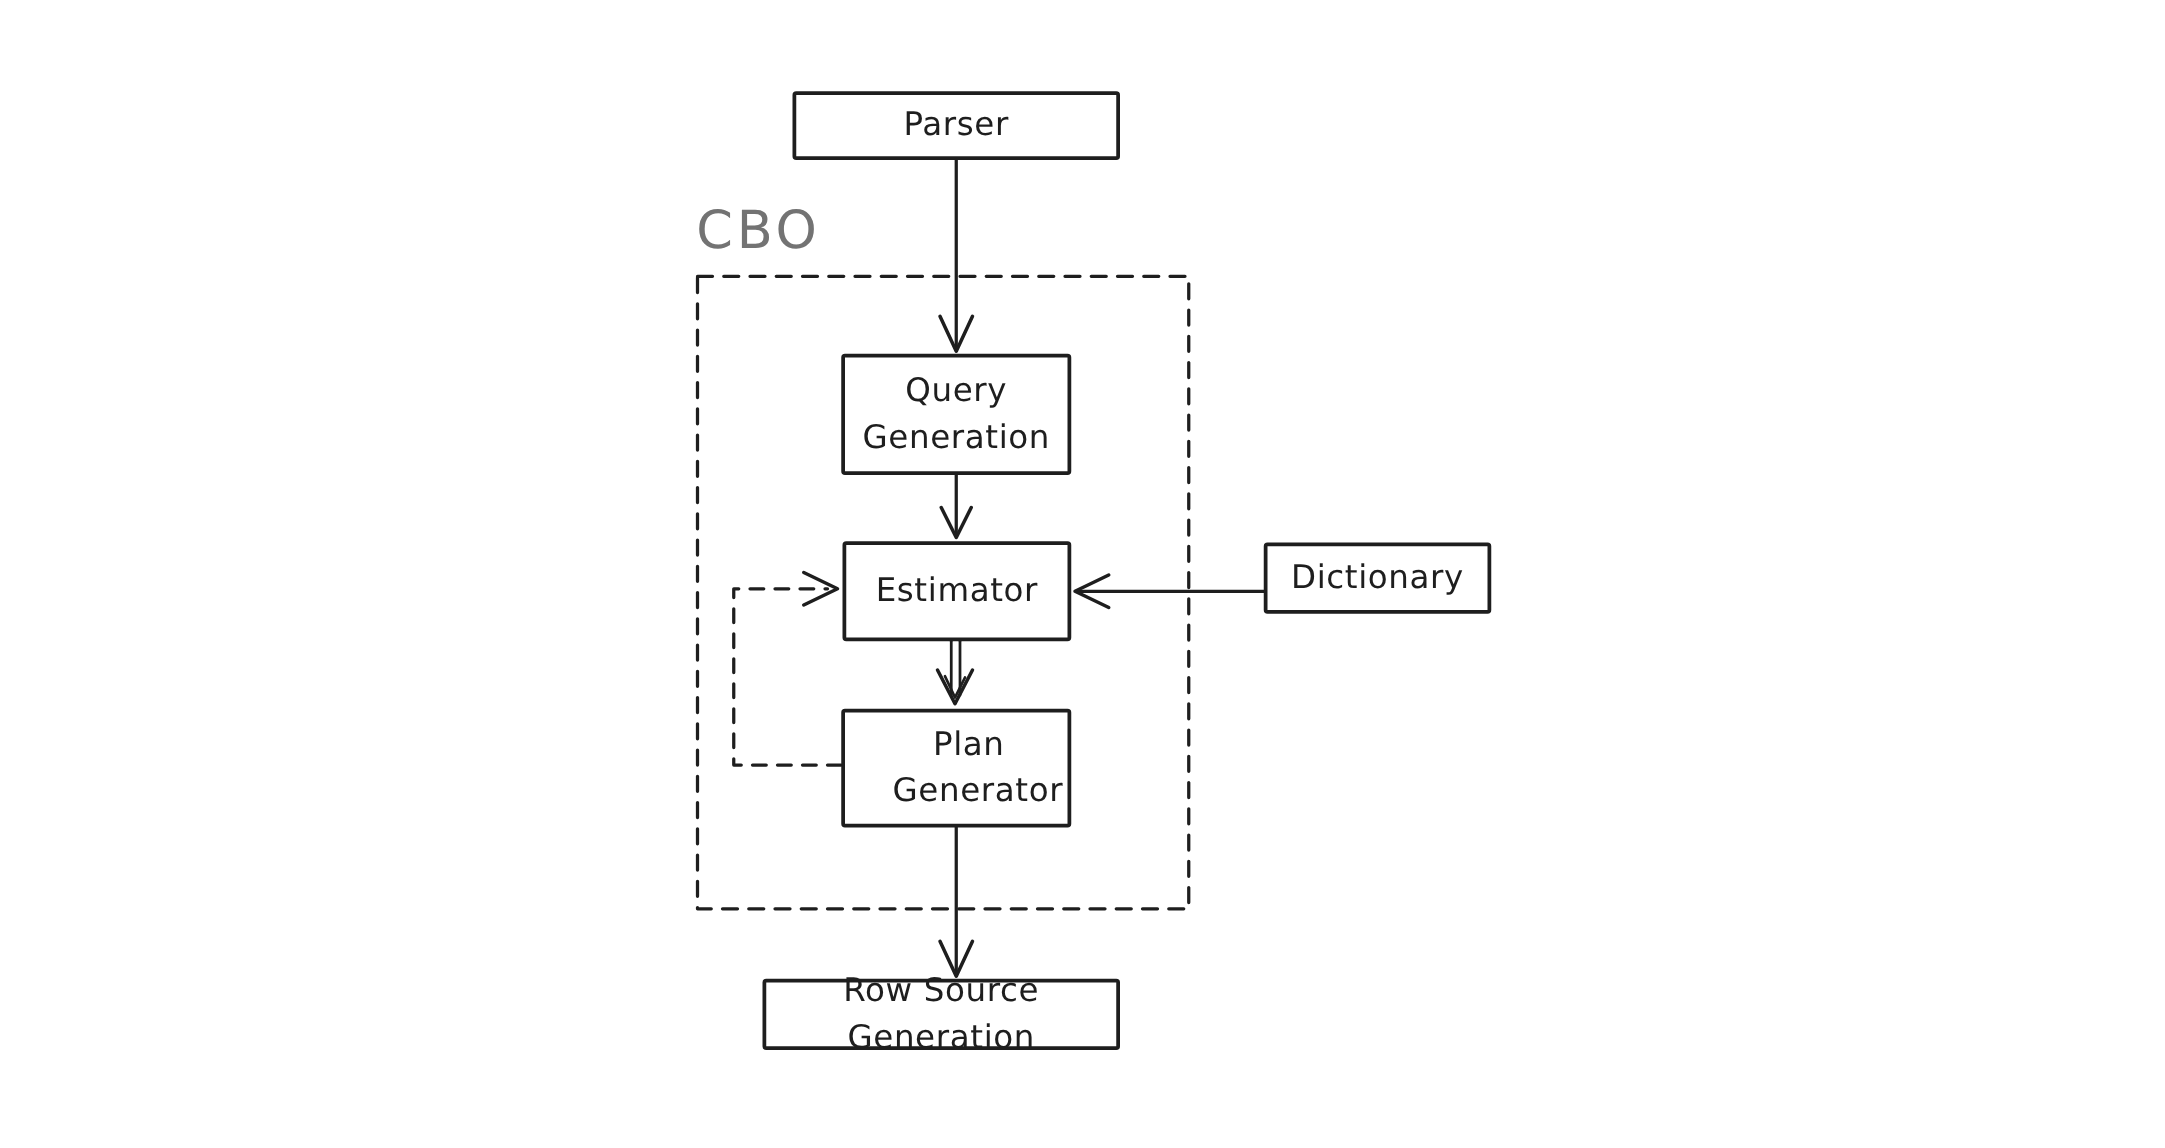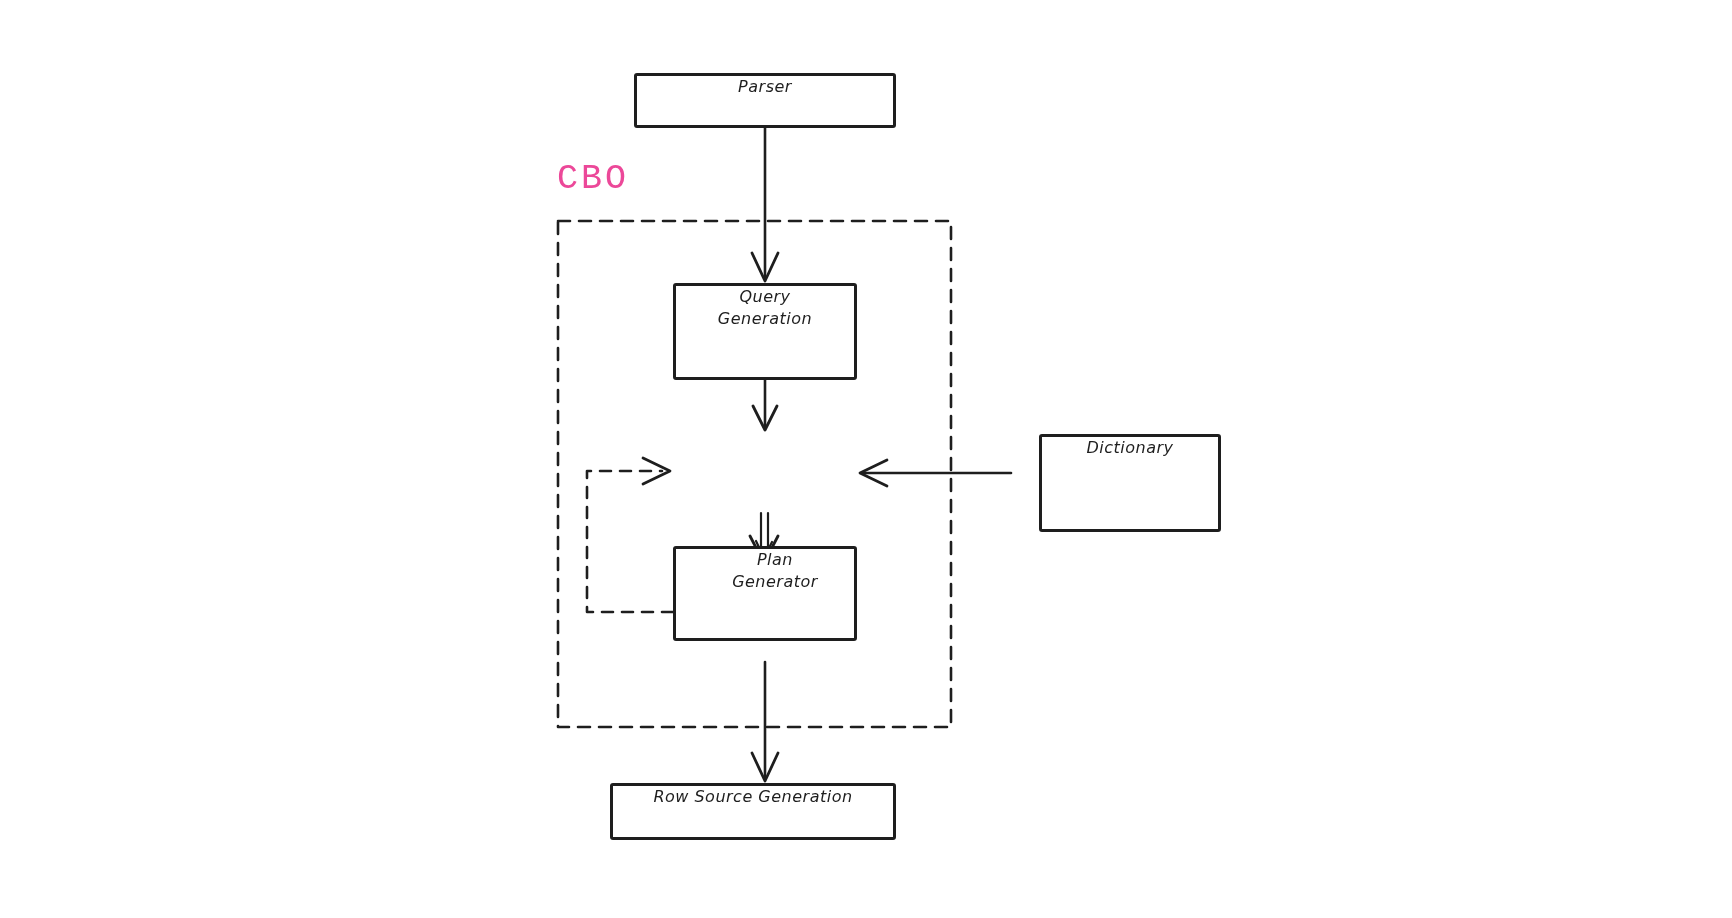--- a/index.html
+++ b/index.html
@@ -13,41 +13,40 @@
     overflow: hidden;
   }
   svg.connector-layer {
     position: absolute;
     left: 0; top: 0;
     width: 1732px; height: 918px;
   }
   .node {
     position: absolute;
     display: flex;
+    align-items: center;
     justify-content: center;
     text-align: center;
     border: 3px solid #1e1e1e;
     border-radius: 3px;
     background: #ffffff;
-    font-size: 16px;
+    font-size: 26px;
     line-height: 1.4;
     letter-spacing: 0.5px;
     box-sizing: border-box;
-    font-style: italic;
   }
   .node .lbl { display: inline-block; }
   .node-query-transformer .lbl { max-width: 150px; }
   .node-plan-generator .lbl { max-width: 122px; }
   .group-label {
     position: absolute;
-    font-size: 35px;
+    font-size: 42px;
     letter-spacing: 3px;
     font-weight: 500;
-    color: #ec4899;
-    font-family: Liberation Mono, monospace;
+    color: #737373;
   }
   path, rect.dashed-group { stroke: #1e1e1e; fill: none; stroke-linecap: round; stroke-linejoin: round; }
   .edge-solid { stroke-width: 2.6px; }
   .edge-thin  { stroke-width: 2.2px; }
   .edge-dashed { stroke-width: 2.6px; stroke-dasharray: 11 9; }
   .arrow-head { stroke-width: 2.8px; }
   rect.dashed-group { stroke-width: 2.6px; stroke-dasharray: 12 9; }
 </style>
 </head>
 <body>
@@ -82,26 +81,29 @@
   <div class="group-label" style="left:557px; top:159px;">CBO</div>
 
   <div class="node node-parser" style="left:634px; top:73px; width:262px; height:55px;">
     <span class="lbl">Parser</span>
   </div>
 
   <div class="node node-query-transformer" style="left:673px; top:283px; width:184px; height:97px;">
     <span class="lbl">Query Generation</span>
   </div>
 
+  <div class="node node-estimator" style="left:674px; top:433px; width:183px; height:80px;">
+    <span class="lbl">Estimator</span>
+  </div>
 
-  <div class="node node-plan-generator" style="left:673px; top:546px; width:184px; height:95px;padding-left:20px;">
+  <div class="node node-plan-generator" style="left:673px; top:567px; width:184px; height:95px;padding-left:20px;">
     <span class="lbl">Plan Generator</span>
   </div>
 
-  <div class="node node-dictionary" style="left:1011px; top:434px; width:182px; height:98px;margin-left:28px;">
+  <div class="node node-dictionary" style="left:1011px; top:434px; width:182px; height:57px;">
     <span class="lbl">Dictionary</span>
   </div>
 
   <div class="node node-row-source-generation" style="left:610px; top:783px; width:286px; height:57px;">
     <span class="lbl">Row Source Generation</span>
   </div>
 
 </div>
 
 </body></html>

